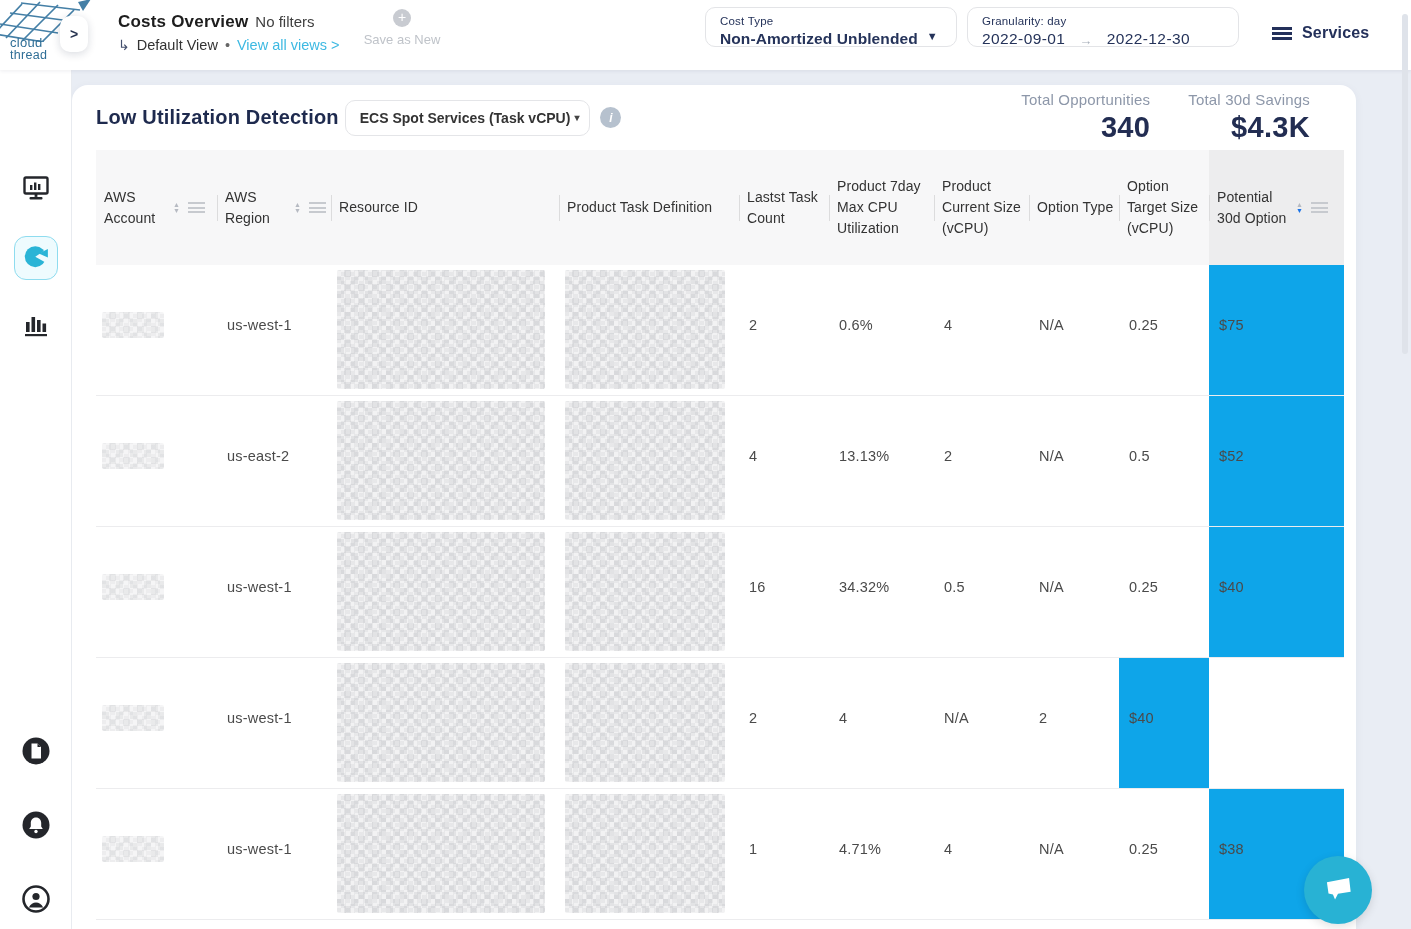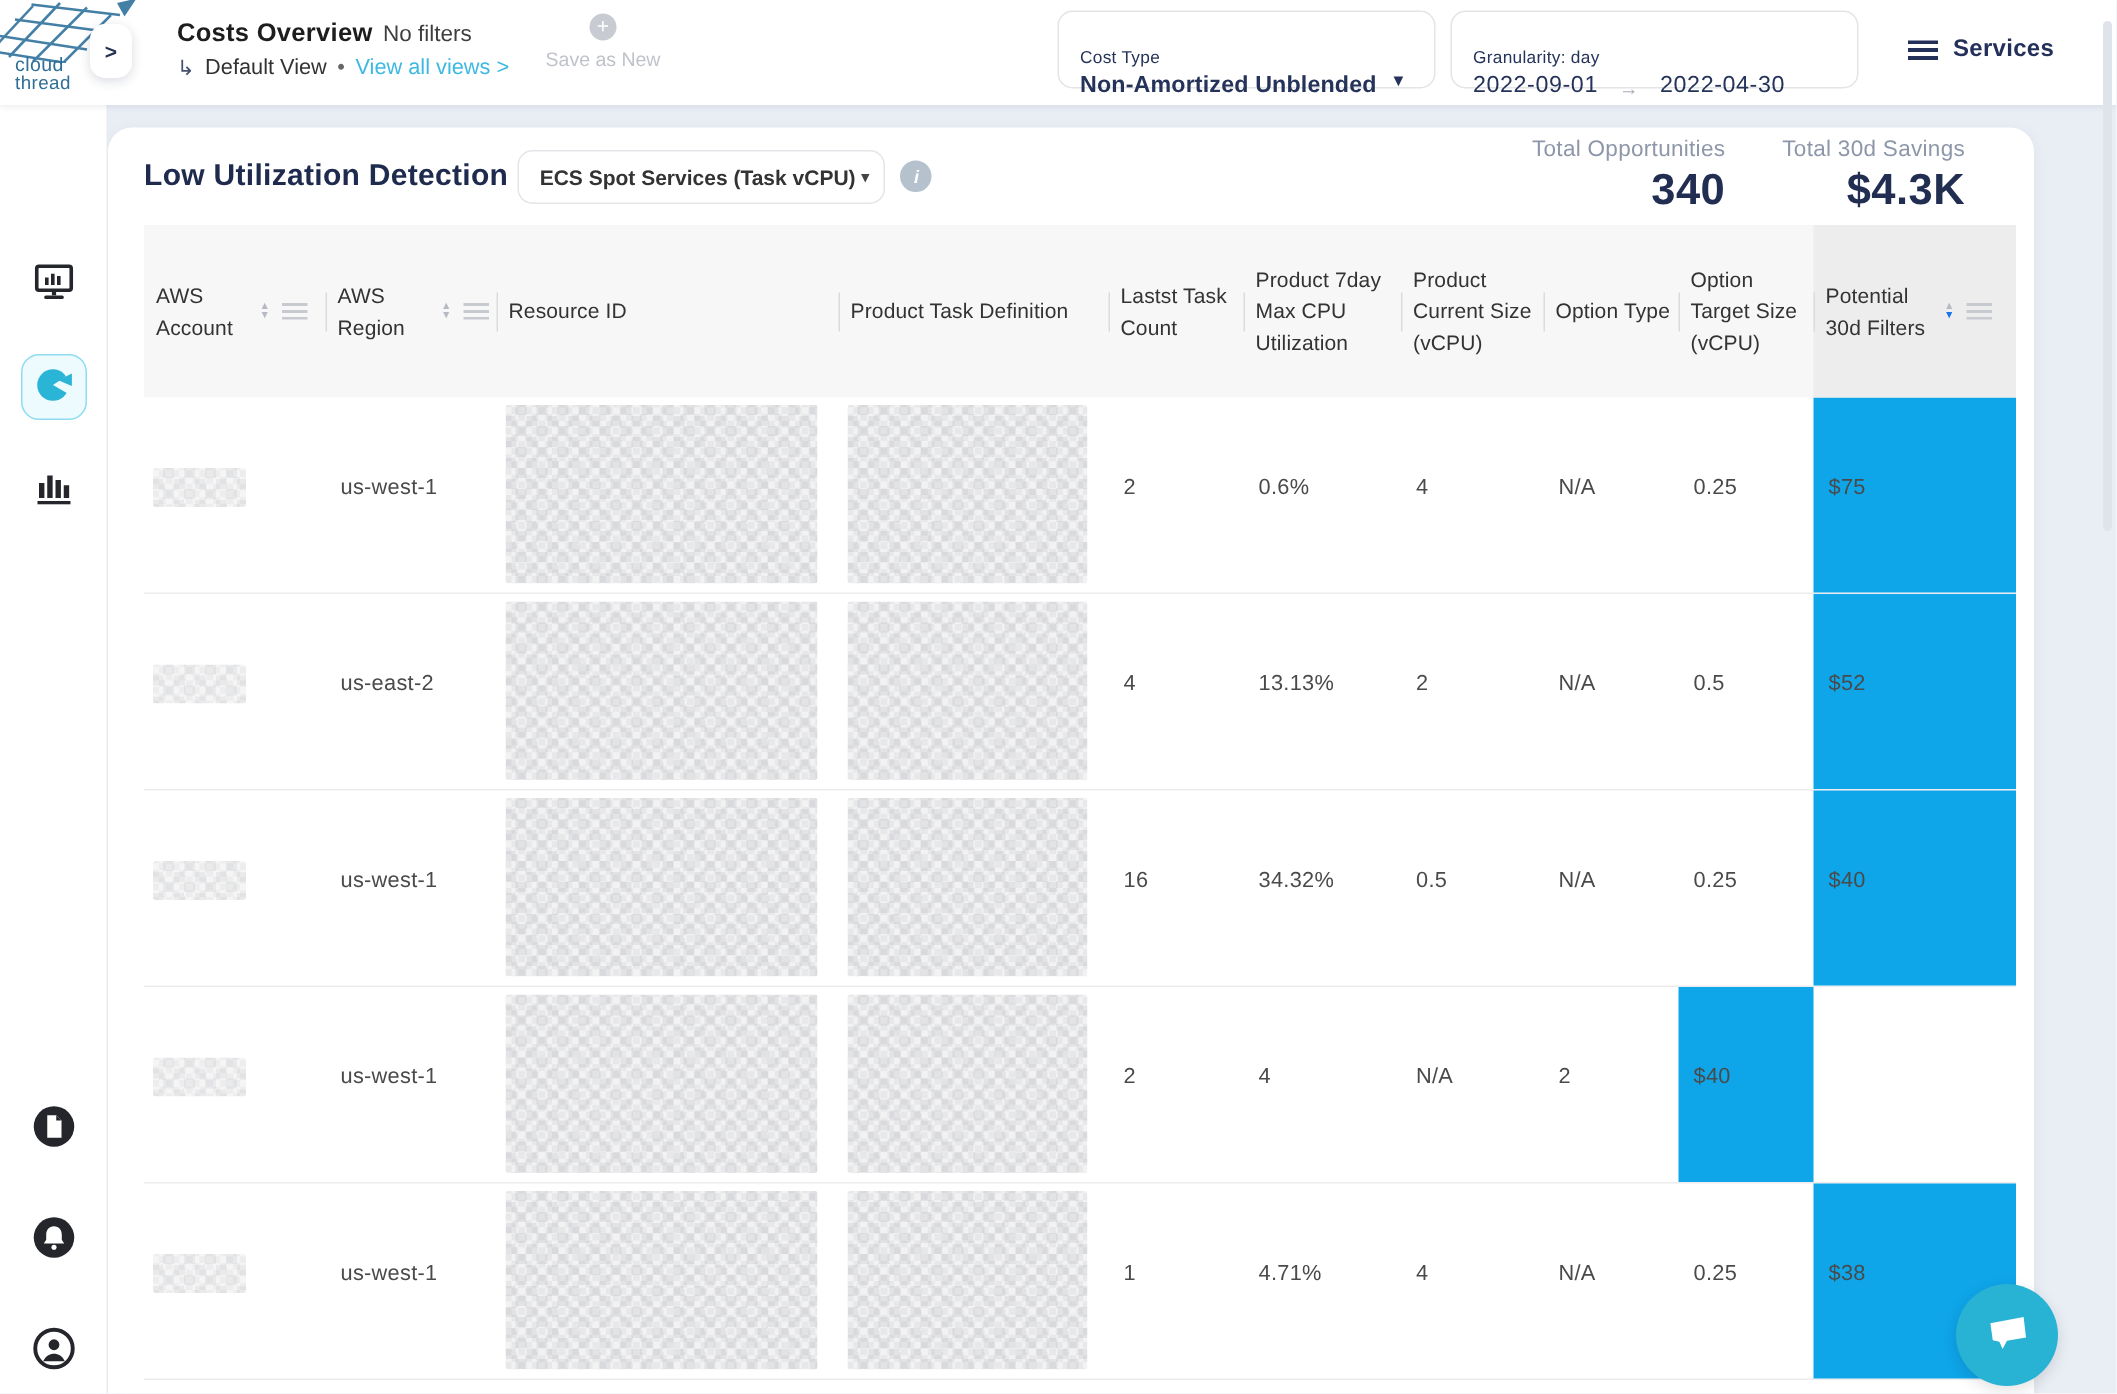--- a/index.html
+++ b/index.html
@@ -44,21 +44,21 @@
   .tb-line2 .dot { color:#666; }
   .tb-line2 .link { color:#3db9e2; cursor:pointer; }
   .save-new { position:absolute; left:352px; top:9px; width:100px; text-align:center; cursor:pointer; }
   .save-new .plus {
     width:18px; height:18px; border-radius:50%; background:#c8cbd1; color:#fff;
     font-size:14px; line-height:17px; margin:0 auto;
   }
   .save-new .lbl { margin-top:5px; font-size:13px; color:#bfc3c9; }
   .pill {
     position:absolute; top:7px; height:40px; background:#fff;
-    border:1px solid #e3e4e7; border-radius:10px; padding:25px 14px;
+    border:1px solid #e3e4e7; border-radius:10px; padding:7px 14px;
   }
   .pill .plabel { font-size:11.5px; color:#25335a; letter-spacing:.2px; }
   .cost-pill { left:705px; width:252px; cursor:pointer; }
   .cost-pill .pvalue { margin-top:3px; font-size:15.5px; font-weight:bold; color:#25335a; letter-spacing:.1px; display:flex; align-items:flex-start; }
   .cost-pill .caret { font-size:11px; margin-left:9px; color:#25335a; }
   .gran-pill { left:967px; width:272px; cursor:pointer; }
   .gran-pill .pvalue { margin-top:3px; font-size:15.5px; color:#25335a; display:flex; align-items:center; letter-spacing:.4px; }
   .gran-pill .darrow { color:#a6adb8; font-size:13px; margin:2px 14px 0 14px; }
   .filters-btn { position:absolute; left:1272px; top:24px; display:flex; align-items:center; gap:10px; cursor:pointer; }
   .filters-icon { width:20px; height:13px; background:repeating-linear-gradient(to bottom,#23305a 0 2.5px, rgba(0,0,0,0) 2.5px 5.2px); }
@@ -245,21 +245,21 @@
       <span>Non-Amortized Unblended</span>
       <span class="caret">▼</span>
     </div>
   </div>
 
   <div class="pill gran-pill">
     <div class="plabel">Granularity: day</div>
     <div class="pvalue">
       <span>2022-09-01</span>
       <span class="darrow">→</span>
-      <span>2022-04-30</span>
+      <span>2022-12-30</span>
     </div>
   </div>
 
   <div class="filters-btn">
     <span class="filters-icon"></span>
     <span class="filters-lbl">Services</span>
   </div>
 </div>
 
 <div class="card">
@@ -317,21 +317,21 @@
         <div class="th">
           <span class="th-label">Product Current Size (vCPU)</span>
         </div>
         <div class="th">
           <span class="th-label">Option Type</span>
         </div>
         <div class="th">
           <span class="th-label">Option Target Size (vCPU)</span>
         </div>
         <div class="th hl">
-          <span class="th-label">Potential 30d Filters</span>
+          <span class="th-label">Potential 30d Option</span>
           <span class="sort">
             <span>▲</span>
             <span class="active">▼</span>
           </span>
           <span class="ficon"></span>
         </div>
       </div>
     <div class="tbody">
         <div class="trow">
           <div class="td blur-cell">

